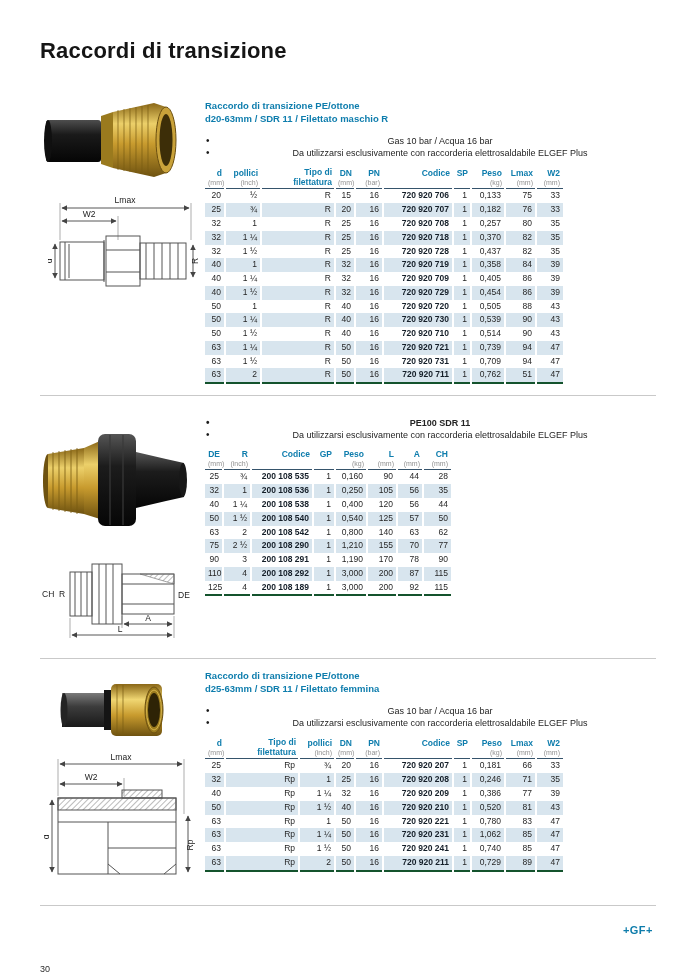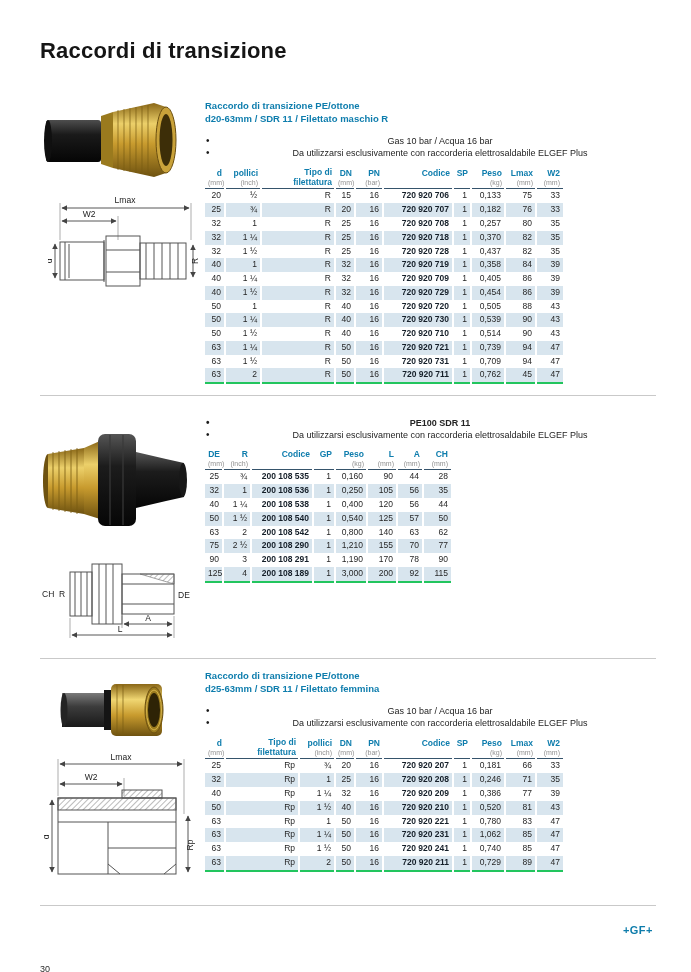--- a/index.html
+++ b/index.html
@@ -19,21 +19,21 @@
   .bullets li.b { font-weight:bold; }
 
   table.spec { border-collapse:collapse; table-layout:fixed; margin-top:9px; }
   table.spec th { vertical-align:bottom; text-align:right; padding:0 3px 1px 3px; }
   table.spec thead tr { border-bottom:1.5px solid #35536b; }
   table.spec .h1 { color:#0e7dad; font-weight:bold; font-size:8.5px; line-height:1.15; }
   table.spec .hu { color:#929292; font-weight:normal; font-size:7px; line-height:1.2; }
   table.spec td { text-align:right; font-size:8.5px; color:#262626; padding:2px 3px; border-left:2px solid #fff; line-height:1.15; }
   table.spec td:first-child { border-left:none; }
   table.spec tbody tr:nth-child(even) td { background:#d8e5ee; }
-  table.spec tbody { border-bottom:2px solid #22c55e; }
+  table.spec tbody { border-bottom:2px solid #14532d; }
   table.spec td.code { font-weight:bold; color:#141e28; }
 
   .footer-num { position:absolute; left:40px; top:928px; font-size:9px; color:#2c2c2c;margin-top:36px; }
   .footer-logo { position:absolute; right:38px; top:924px; font-size:11px; font-weight:bold; color:#0d7cab; letter-spacing:.5px; }
 
   svg text { font-family:"Liberation Sans", sans-serif; }
   .dim-label { font-size:8.5px; fill:#222; }
 </style>
 </head>
 <body>
@@ -337,21 +337,21 @@
           </tr>
           <tr>
             <td>63</td>
             <td>2</td>
             <td>R</td>
             <td>50</td>
             <td>16</td>
             <td class="code">720 920 711</td>
             <td>1</td>
             <td>0,762</td>
-            <td>45</td>
+            <td>51</td>
             <td>47</td>
           </tr>
         </tbody>
       </table>
   </div>
 
   <div class="divider" style="top:395px;"></div>
 
   <div class="visual" style="left:42px; top:424px; width:152px; height:112px;">
     <svg width="152" height="112" viewBox="0 0 152 112">
@@ -542,20 +542,30 @@
             <td>90</td>
             <td>3</td>
             <td class="code">200 108 291</td>
             <td>1</td>
             <td>1,190</td>
             <td>170</td>
             <td>78</td>
             <td>90</td>
           </tr>
           <tr>
+            <td>110</td>
+            <td>4</td>
+            <td class="code">200 108 292</td>
+            <td>1</td>
+            <td>3,000</td>
+            <td>200</td>
+            <td>87</td>
+            <td>115</td>
+          </tr>
+          <tr>
             <td>125</td>
             <td>4</td>
             <td class="code">200 108 189</td>
             <td>1</td>
             <td>3,000</td>
             <td>200</td>
             <td>92</td>
             <td>115</td>
           </tr>
         </tbody>

